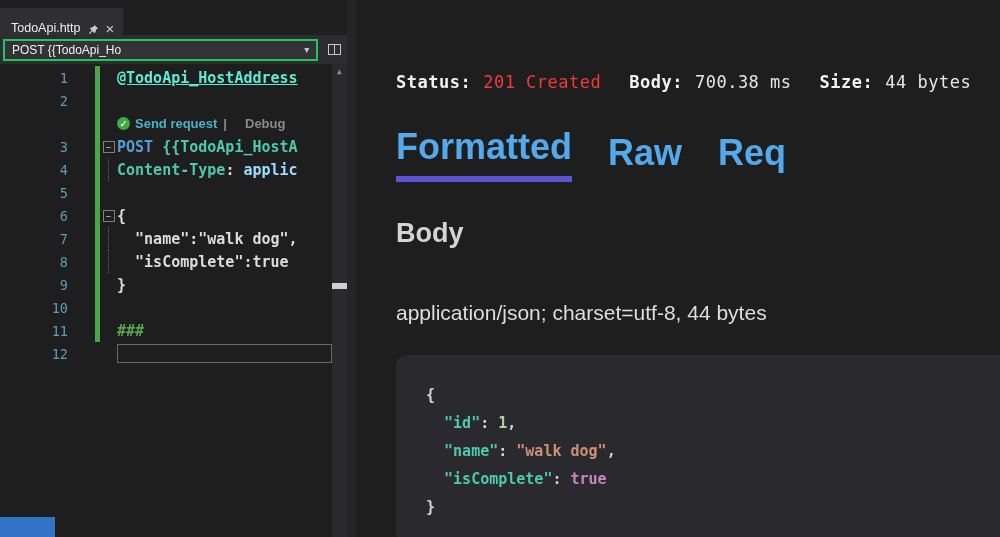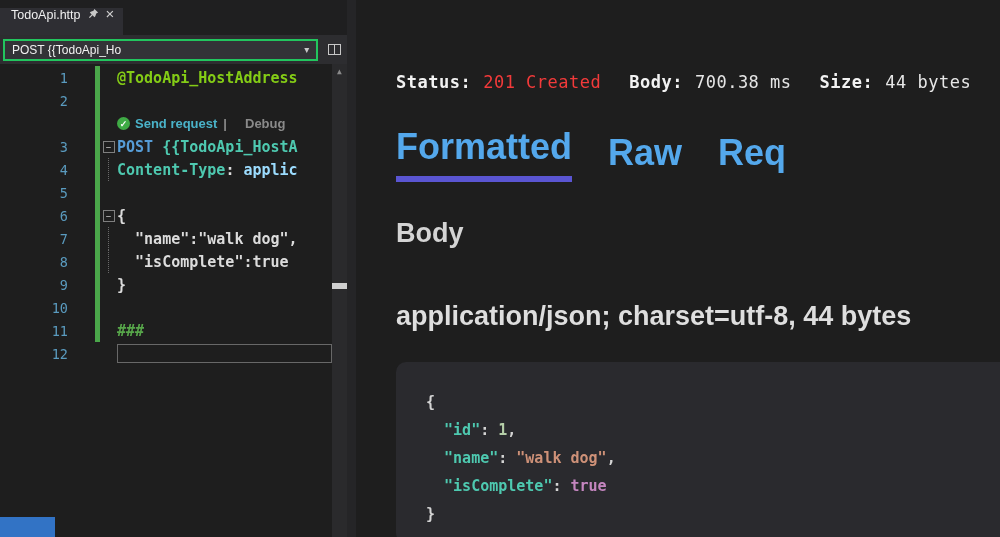--- a/index.html
+++ b/index.html
@@ -4,21 +4,21 @@
 <style>
   * { margin:0; padding:0; box-sizing:border-box; }
   html,body { width:1000px; height:537px; overflow:hidden; background:#1e1e1e;
               font-family:"Liberation Sans", sans-serif; }
   .window { width:1000px; height:537px; display:flex; background:#1e1e1e; overflow:hidden; }
 
   
   .left-pane { width:347px; min-width:347px; display:flex; flex-direction:column;
                background:#1e1e1e; position:relative; }
   .tabstrip { height:35px; background:#1f1f20; display:flex; align-items:flex-end; }
-  .doc-tab { height:27px; background:#2e2e33; display:flex; align-items:flex-start;
+  .doc-tab { height:27px; background:#2e2e33; display:flex; align-items:flex-end;
              padding:0 9px 0 11px; gap:7px; cursor:pointer; }
   .tab-title { color:#f0f0f0; font-size:12.5px; }
   .tab-ico { color:#c8c8c8; font-size:12px; display:inline-flex; align-items:center; }
   .pin svg { display:block; }
   .close-x { font-size:15px; line-height:12px; color:#d0d0d0; }
 
   .toolbar { height:29px; background:#2d2d30; display:flex; align-items:center;
              padding:0 3px; gap:6px; }
   .combo { width:320px; height:22px; background:#333337; border:2px solid #22c55e;
            display:flex; align-items:center; justify-content:space-between;
@@ -40,21 +40,21 @@
   .foldcol { width:17px; min-width:17px; height:100%; display:flex; align-items:center;
              justify-content:center; position:relative; }
   .foldcol.guide::after { content:""; position:absolute; left:8px; top:0; bottom:0;
                           border-left:1px dotted #6a6a6a; }
   .foldbox { width:12px; height:12px; border:1px solid #7f7f7f; background:#1e1e1e;
              color:#c8c8c8; font-size:9px; display:flex; align-items:center;
              justify-content:center; cursor:pointer; z-index:1; }
   .code { flex:1; font-size:15px; font-weight:600; white-space:nowrap; overflow:hidden;
           color:#d9d9d9; }
   .code span { white-space:pre; }
-  .tk-var { color:#84cc16; } .tk-kw { color:#569CD6; } .tk-url { color:#4EC9B0; }
+  .tk-var { color:#5eead4;text-decoration:underline; } .tk-kw { color:#569CD6; } .tk-url { color:#4EC9B0; }
   .tk-hdr { color:#4EC9B0; } .tk-val { color:#9CDCFE; } .tk-fg { color:#dcdcdc; }
   .tk-cmt { color:#57A64A; }
 
   .codelens { font-family:"Liberation Sans", sans-serif; font-size:13px; font-weight:600;
               display:flex; align-items:center; }
   .cl-check { width:13px; height:13px; border-radius:50%; background:#3fab45; color:#fff;
               font-size:9px; font-weight:700; display:inline-flex; align-items:center;
               justify-content:center; margin-right:5px; }
   .cl-send { color:#4ab3c9; cursor:pointer; }
   .cl-sep { color:#8a8a8a; margin:0 6px; }
@@ -81,21 +81,21 @@
   .st-label { color:#f2f2f2; font-weight:700; }
   .st-val { color:#e6e6e6; margin-left:12px; }
   .st-error { color:#f23a3a; }
   .st-gap { width:28px; min-width:28px; }
 
   .rtabs { display:flex; gap:36px; margin-top:34px; align-items:flex-end; white-space:nowrap; }
   .rtab { font-size:36px; font-weight:700; color:#54a8ec; padding-bottom:8px; cursor:pointer; }
   .rtab.active { border-bottom:6px solid #5a55d2; }
 
   .body-heading { margin-top:36px; font-size:27px; font-weight:600; color:#d4d4d4; }
-  .ctype { margin-top:52px; font-size:27px; font-weight:700; color:#dedede; }
+  .ctype { margin-top:52px; font-size:21px; font-weight:400; color:#dedede; }
 
   .code-block { flex:1; margin-top:30px; margin-right:-24px; margin-bottom:-6px;
                 background:#2a2a2e; border-radius:10px; padding:26px 30px;
                 font-family:"DejaVu Sans Mono", monospace; font-size:15px; font-weight:600;
                 line-height:28px; overflow:hidden; }
   .code-block div { white-space:pre; }
   .j-punct { color:#d4d4d4; } .j-key { color:#4EC9B0; } .j-num { color:#b5cea8; }
   .j-str { color:#ce9178; } .j-bool { color:#c586c0; }
   .code-block span { white-space:pre; }
 </style>

